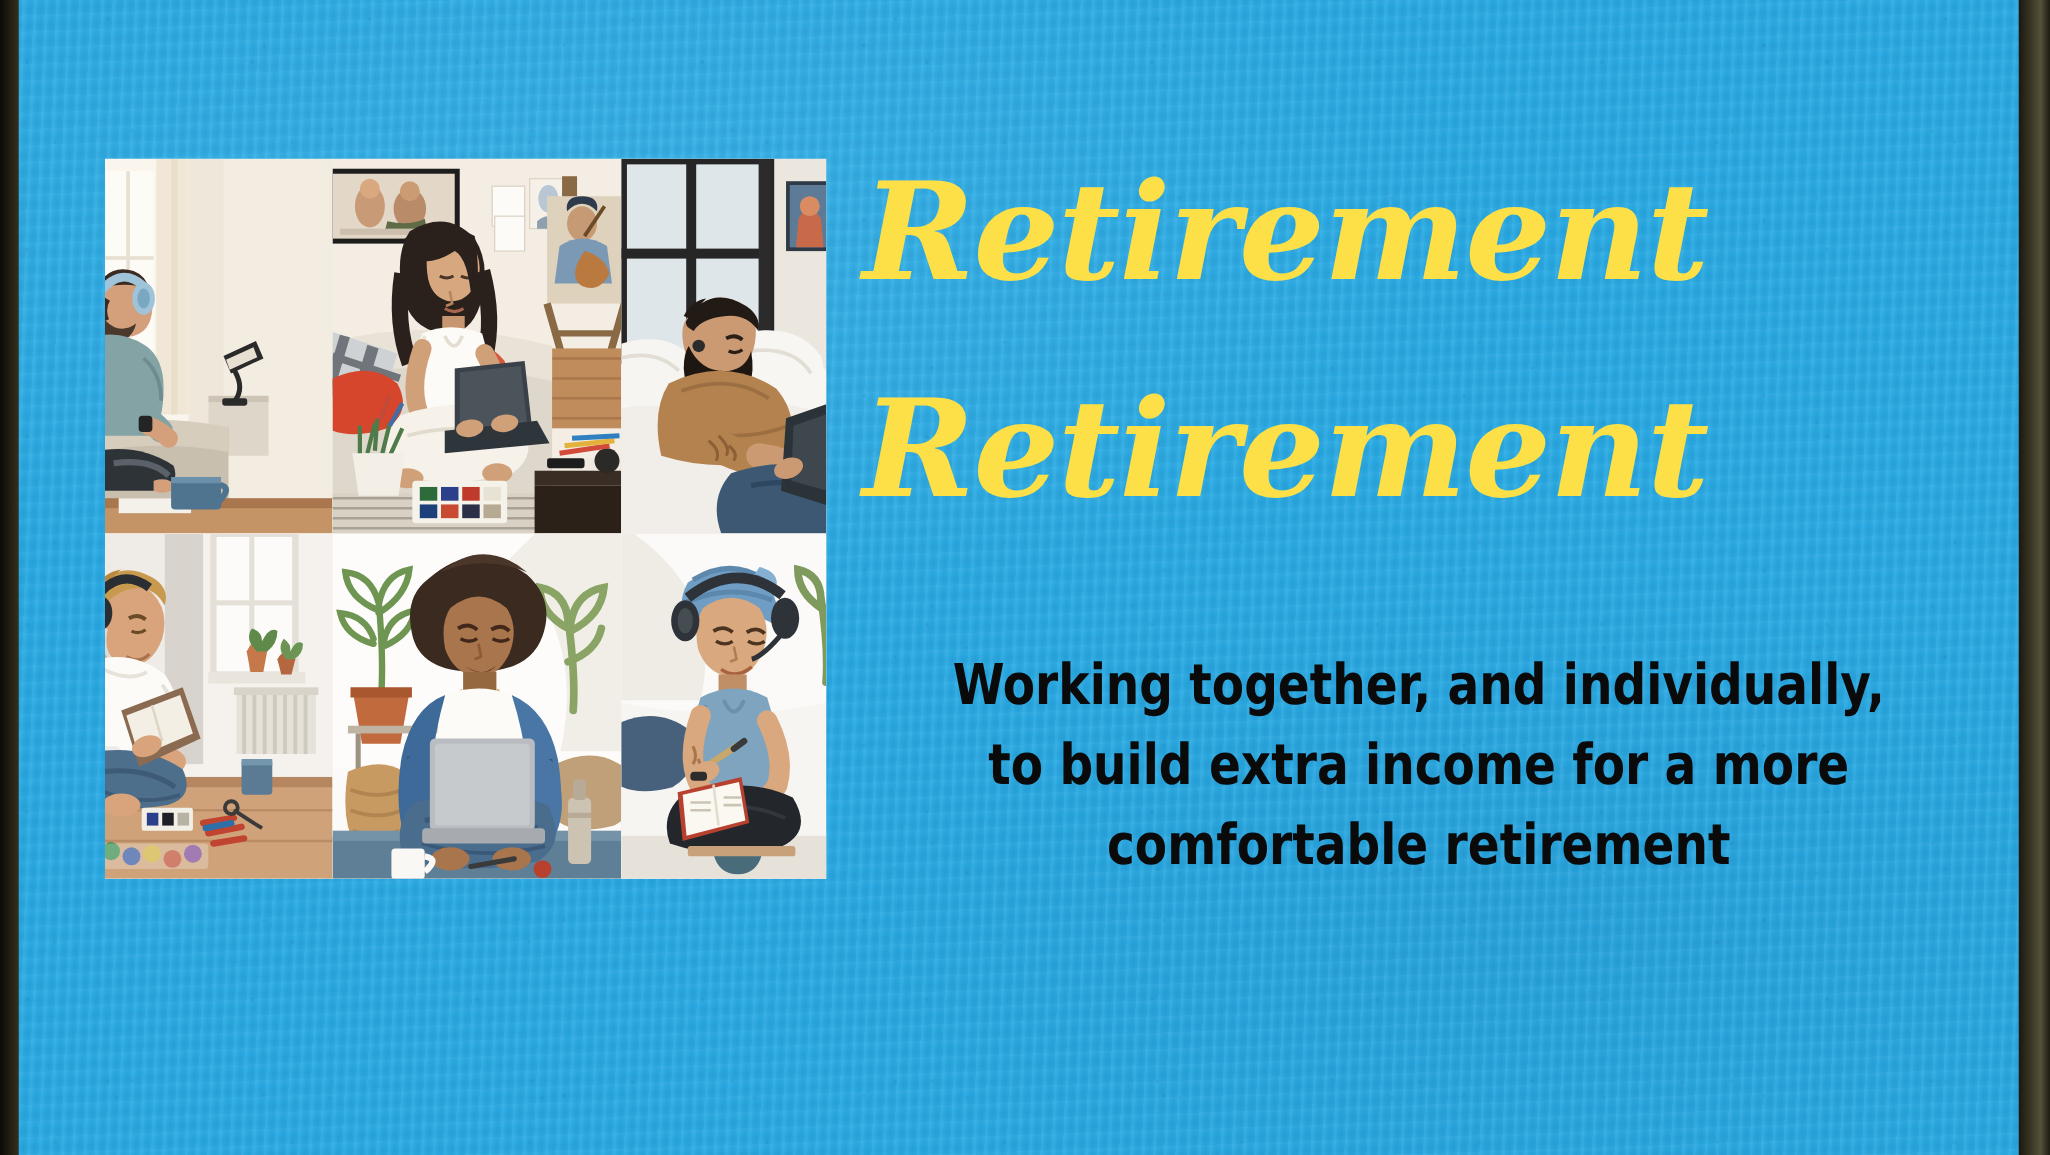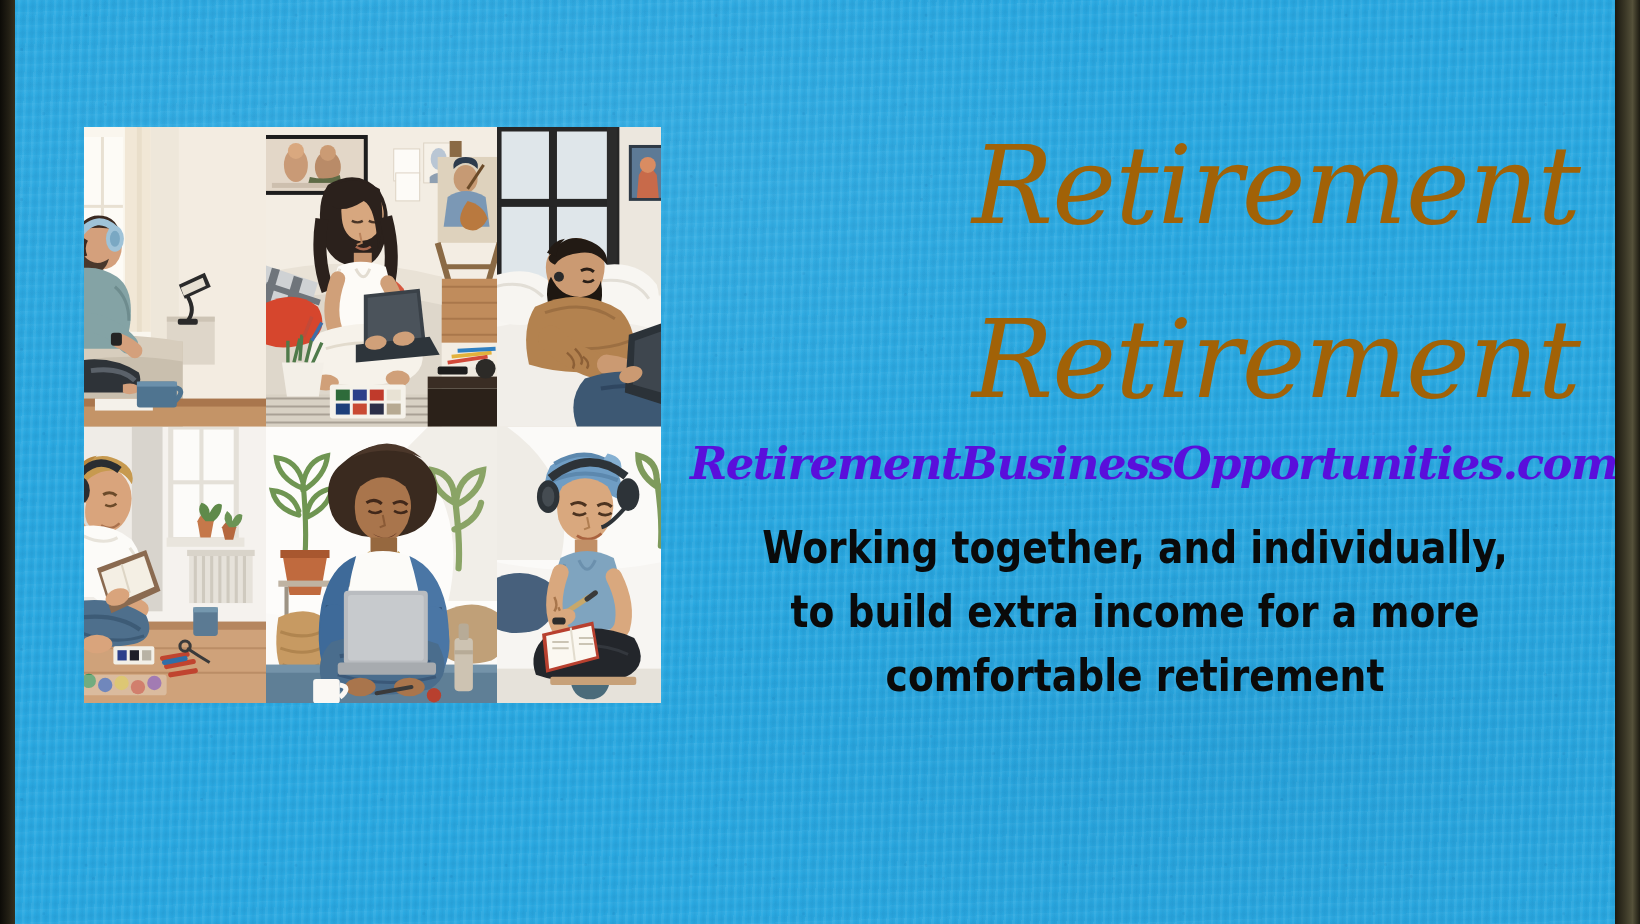--- a/index.html
+++ b/index.html
@@ -95,24 +95,24 @@
     position: absolute;
     left: 690px;
     top: 0;
     width: 890px;
     height: 924px;
     z-index: 20;
   }
   .title-line {
     position: absolute;
     width: 100%;
-    text-align: right;
-    color: #a16207;
+    text-align: left;
+    color: #fde047;
     font-family: "DejaVu Serif", "Liberation Serif", serif;
-    font-weight: normal;
+    font-weight: bold;
     font-style: italic;
     letter-spacing: -1px;
     white-space: nowrap;
     line-height: 1;
   }
   #title1 { top: 132px;  font-size: 108px; }
   #title2 { top: 306px;  font-size: 108px; }
 
   #url {
     position: absolute;
@@ -579,21 +579,20 @@
       </svg>
     </div>
   </div>
 
   <div id="textcol">
 
     <div class="title-line" id="title1">Retirement</div>
 
     <div class="title-line" id="title2">Retirement</div>
 
-    <div id="url">RetirementBusinessOpportunities.com</div>
 
     <div id="tagline">
       <div>Working together, and individually,</div>
       <div>to build extra income for a more</div>
       <div>comfortable retirement</div>
     </div>
   </div>
 
 </div>
 

